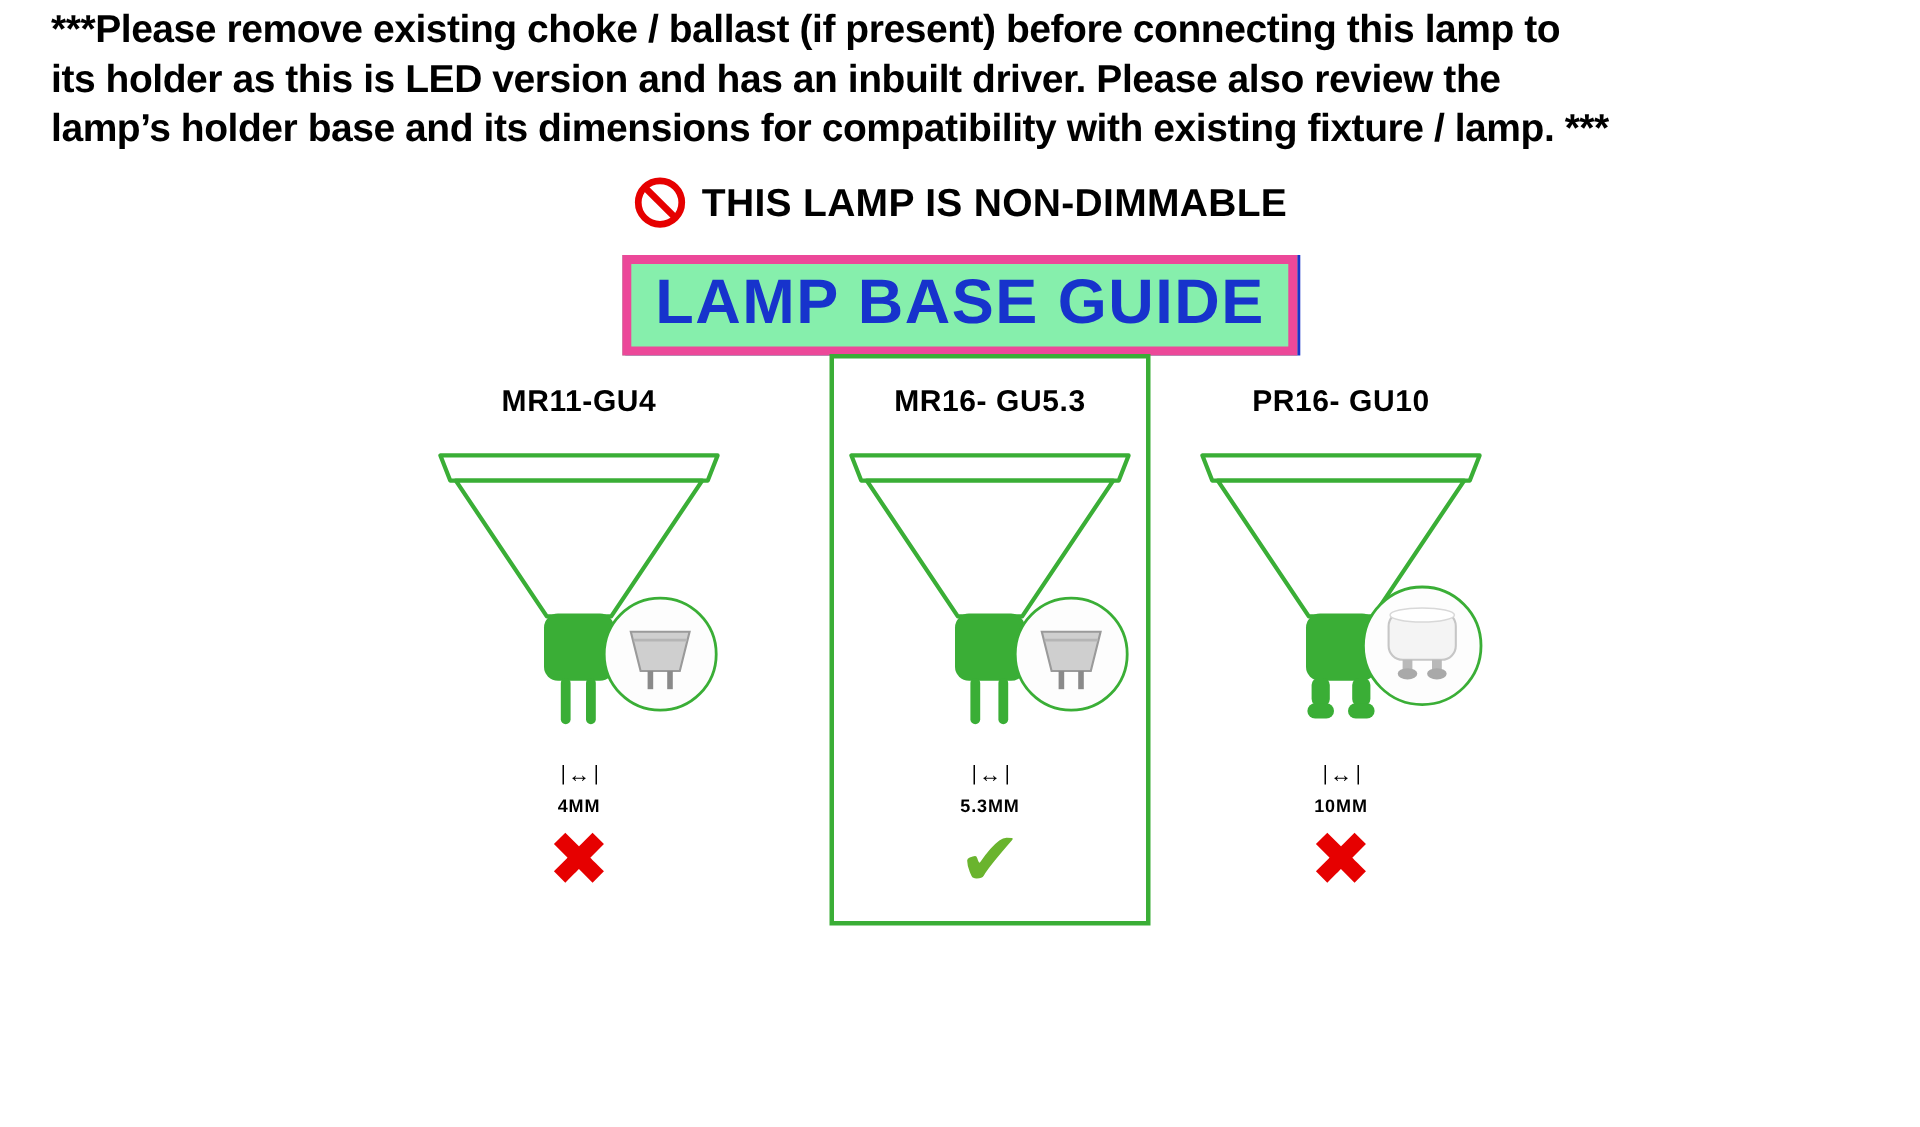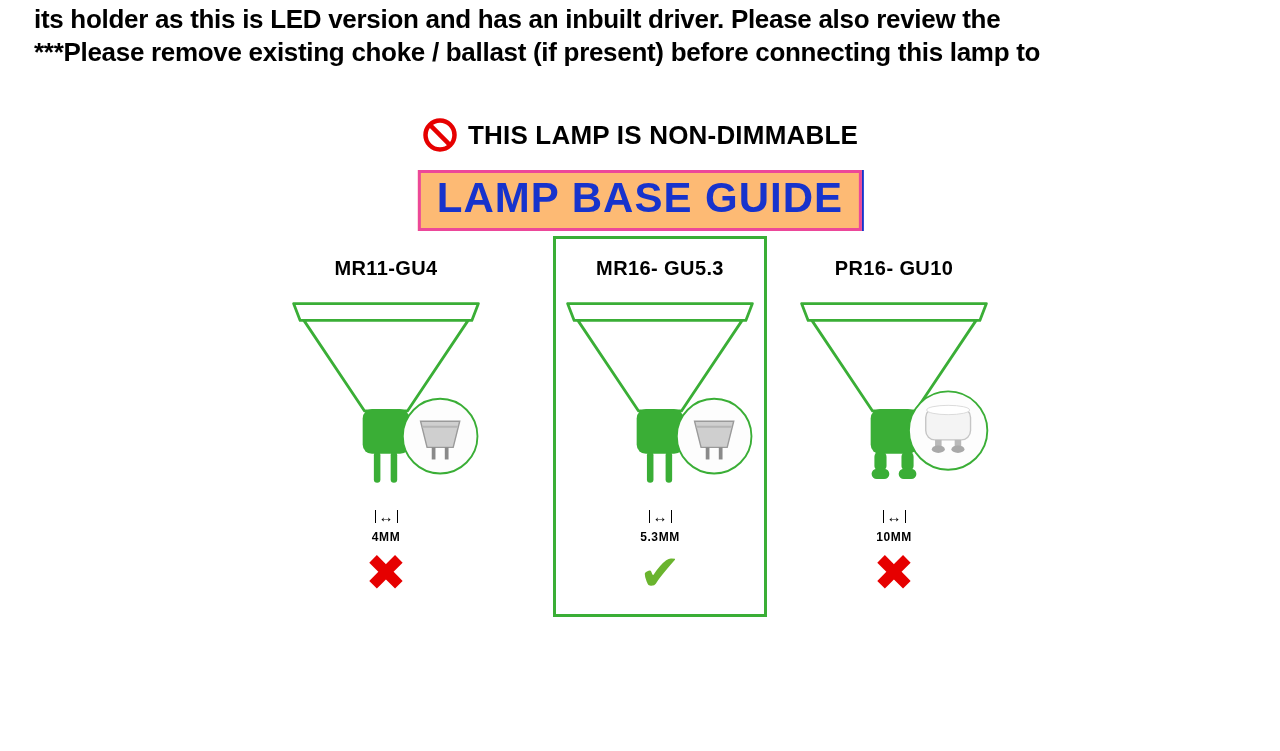--- a/index.html
+++ b/index.html
@@ -19,23 +19,23 @@
   .nondim-row{
     position:absolute;top:114px;left:0;right:0;height:42px;
     display:flex;align-items:center;justify-content:center;gap:10px;text-align:right;
   }
   .nondim-row .no-symbol{width:36px;height:36px;flex:0 0 auto;}
   .nondim-label{font-size:26px;font-weight:bold;letter-spacing:0.2px;}
 
   
   .guide-box{
     position:absolute;top:170px;left:50%;transform:translateX(-50%);
-    border:3px solid #ec4899;padding:1px 16px 6px 16px;
+    border:6px solid #ec4899;padding:1px 16px 6px 16px;
     box-shadow:2px 0 0 0 #1733cc;
-    background:#fdba74;
+    background:#86efac;
   }
   .guide-title{
     font-size:42px;font-weight:bold;color:#1733cc;letter-spacing:1px;
     line-height:48px;white-space:nowrap;
   }
 
   
   .columns{
     position:absolute;top:236px;left:50%;transform:translateX(-50%);
     display:flex;align-items:flex-start;gap:20px;
@@ -64,22 +64,23 @@
     margin:0 0 12px;font-size:50px;line-height:58px;font-weight:bold;
     font-family:"DejaVu Sans",sans-serif;
   }
   .mark.red{color:#e60000;}
   .mark.green{color:#6ab42e;}
 </style>
 </head>
 <body>
 
 <div class="disclaimer">
+  <div>***Please remove existing choke / ballast (if present) before connecting this lamp to</div>
   <div>its holder as this is LED version and has an inbuilt driver. Please also review the</div>
-  <div>***Please remove existing choke / ballast (if present) before connecting this lamp to</div>
+  <div>lamp’s holder base and its dimensions for compatibility with existing fixture / lamp. ***</div>
 </div>
 
 <div class="nondim-row">
   <svg class="no-symbol" viewBox="0 0 36 36">
     <circle cx="18" cy="18" r="14.5" fill="none" stroke="#e60000" stroke-width="4.5"></circle>
     <line x1="8.2" y1="8.2" x2="27.8" y2="27.8" stroke="#e60000" stroke-width="4.5"></line>
   </svg>
   <span class="nondim-label">THIS LAMP IS NON-DIMMABLE</span>
 </div>
 

